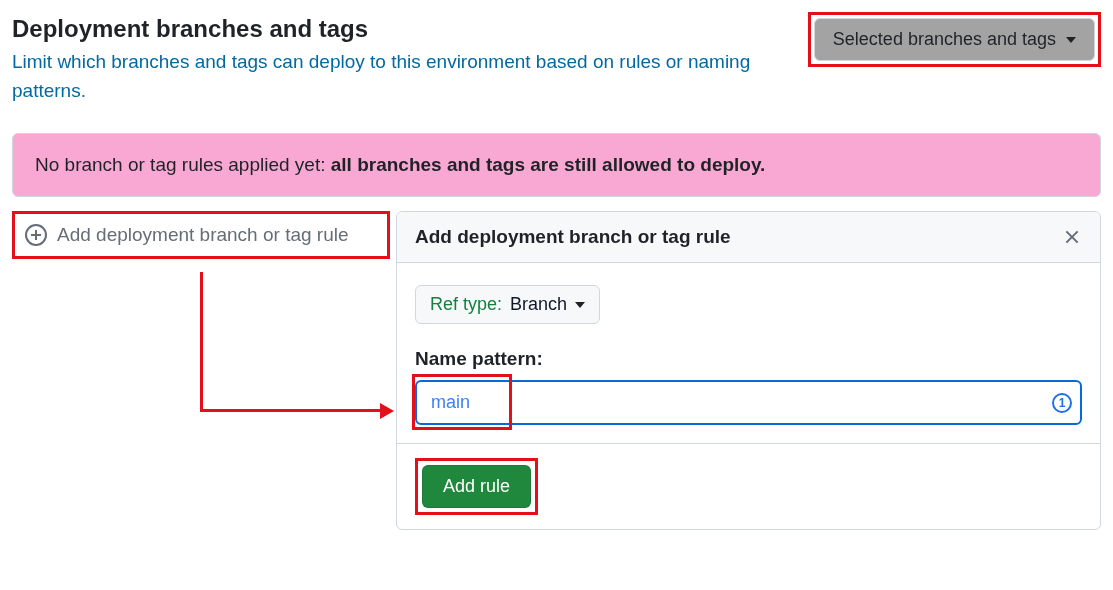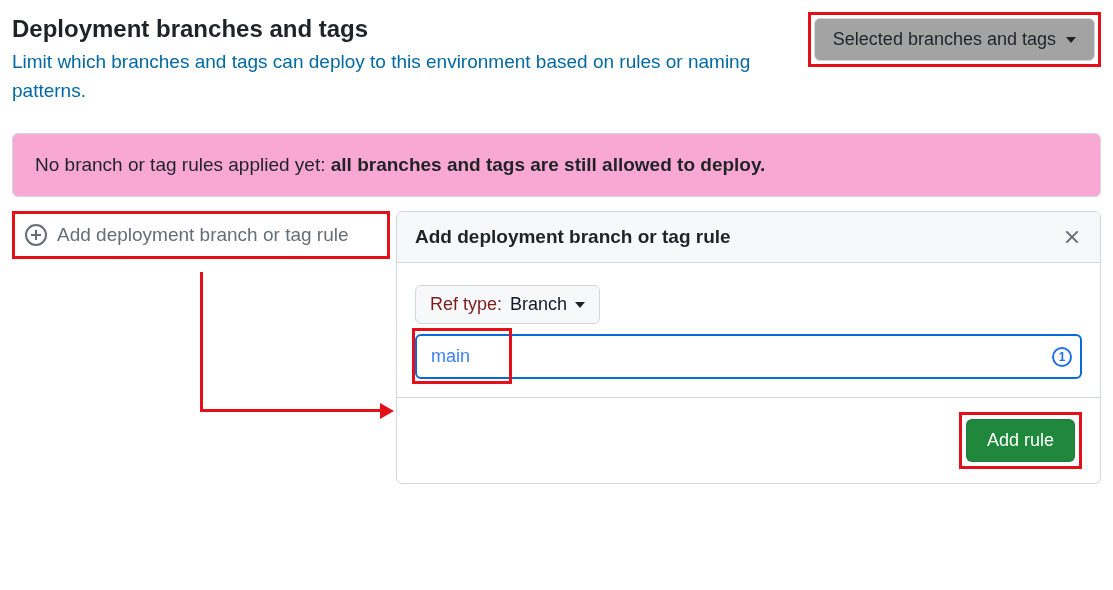--- a/index.html
+++ b/index.html
@@ -140,21 +140,21 @@
     display: inline-flex;
     align-items: center;
     gap: 8px;
     padding: 8px 14px;
     background: #f6f8fa;
     border: 1px solid #d0d7de;
     border-radius: 6px;
     font-size: 18px;
     cursor: pointer;
   }
-  .reftype .lbl { color: #7f1d1d; }
+  .reftype .lbl { color: #15803d; }
   .reftype .val { color: #0f172a; }
 
   .field-label {
     margin-top: 24px;
     font-size: 19px;
     font-weight: 600;
   }
 
   .input-wrap {
     position: relative;
@@ -186,21 +186,21 @@
     border-radius: 50%;
     color: #1f6feb;
     font-size: 12px; font-weight: 700;
     display: flex; align-items: center; justify-content: center;
   }
 
   .dialog-footer {
     border-top: 1px solid #d0d7de;
     padding: 14px 18px;
     display: flex;
-    justify-content: flex-end;
+    justify-content: flex-start;
   }
   .primary-wrap { border: 3px solid #e41019; padding: 4px; }
   .primary-btn {
     background: #1f883d;
     color: #ffffff;
     border: 1px solid rgba(27,31,36,.15);
     border-radius: 6px;
     font-size: 18px;
     font-weight: 500;
     padding: 10px 20px;
@@ -269,20 +269,21 @@
       <div class="dialog-title">Add deployment branch or tag rule</div>
       <div class="close-x"></div>
     </div>
     <div class="dialog-body">
       <div class="reftype">
         <span class="lbl">Ref type:</span>
         <span class="val">Branch</span>
         <span class="caret-down"></span>
       </div>
 
+      <div class="field-label">Name pattern:</div>
 
       <div class="input-wrap">
         <div class="input-redbox"></div>
         <input class="pattern-input" type="text" value="main" style="">
         <span class="suffix-icon">1</span>
       </div>
     </div>
     <div class="dialog-footer">
       <div class="primary-wrap">
         <button class="primary-btn">Add rule</button>

